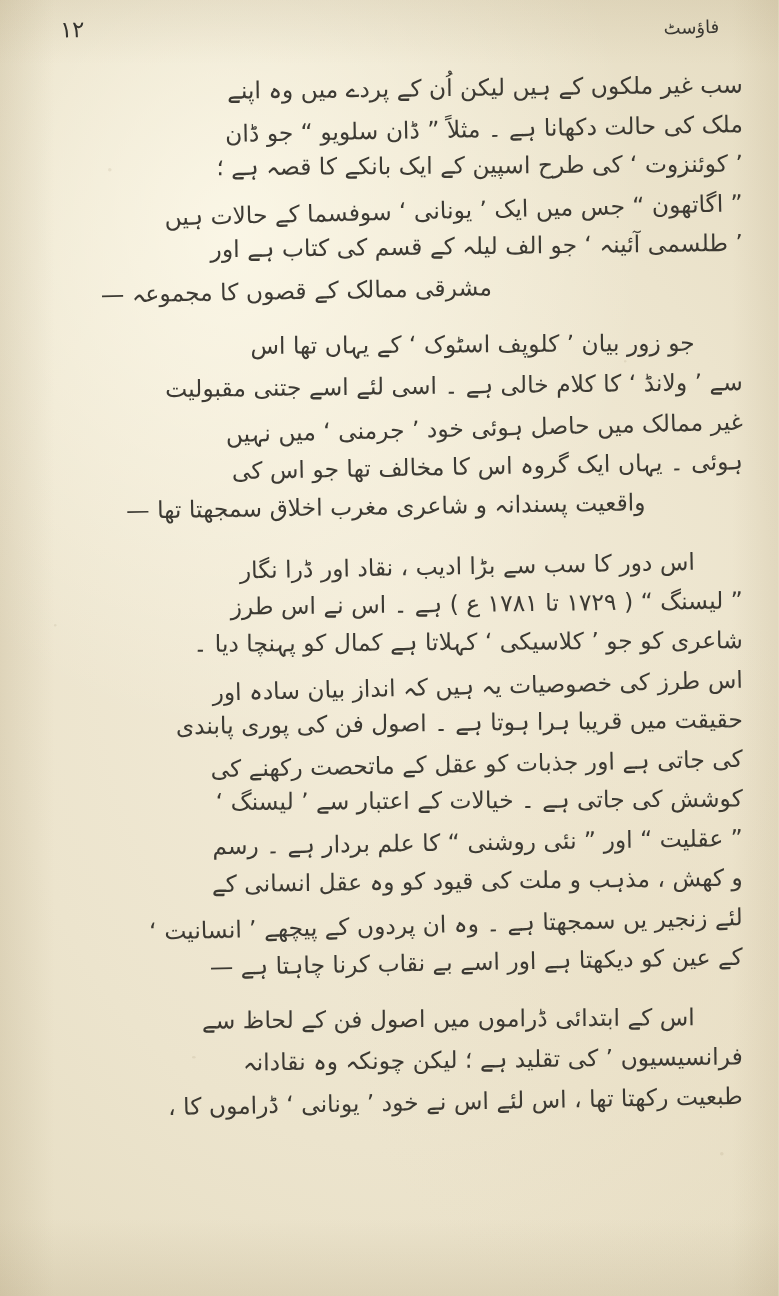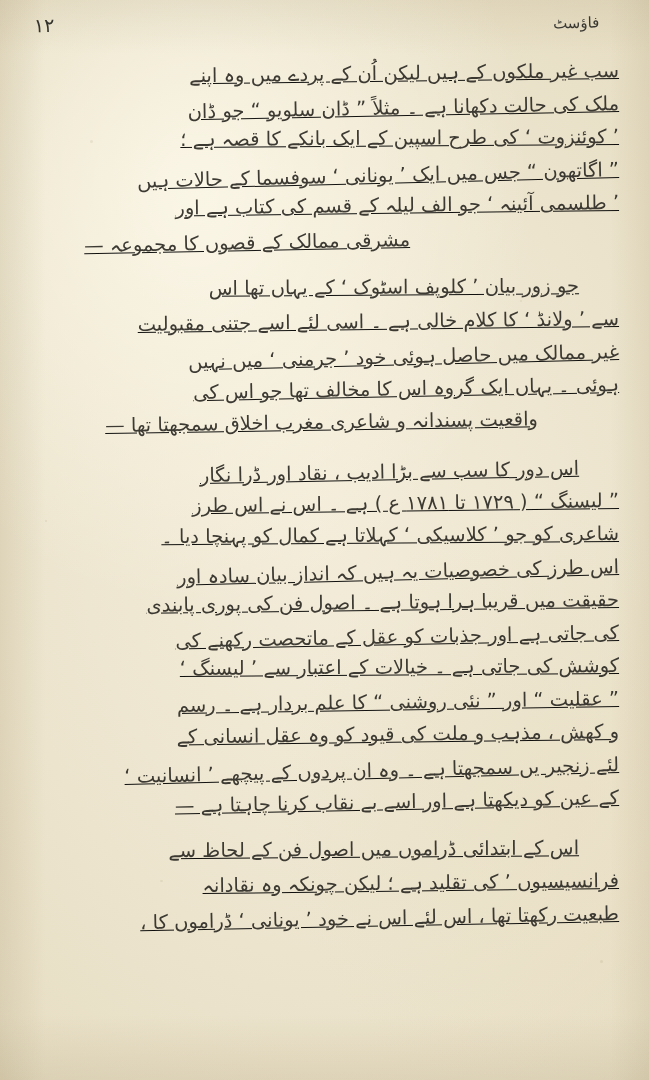--- a/index.html
+++ b/index.html
@@ -58,30 +58,29 @@
     color: #2b2a26;
     letter-spacing: 0.5px;
     transform: rotate(-1.5deg);
     margin-right: 20px;
     opacity: 0.92;
   }
   .page-number {
     font-size: 19px;
     color: #2b2a26;
     letter-spacing: 1px;
-    margin-left: 10px;
+    margin-left: 26px;
     transform: rotate(-1deg);
     opacity: 0.95;
     text-align: center;
   }
 
   
   .body {
     margin-top: 6px;
-    text-decoration: underline;
   }
   .para {
     margin: 0 0 13px 0;
   }
   .line {
     display: block;
     font-size: 19.5px;
     line-height: 33px;
     color: #2f2d27;
     white-space: nowrap;

